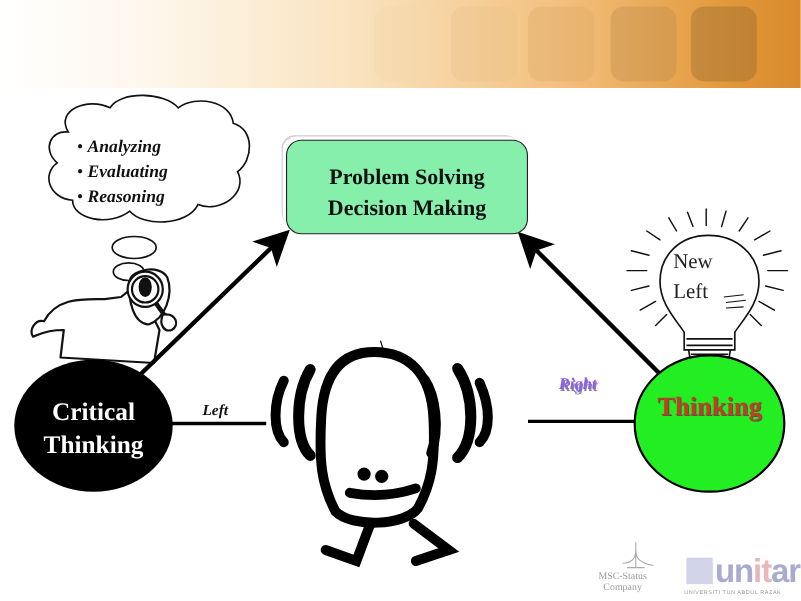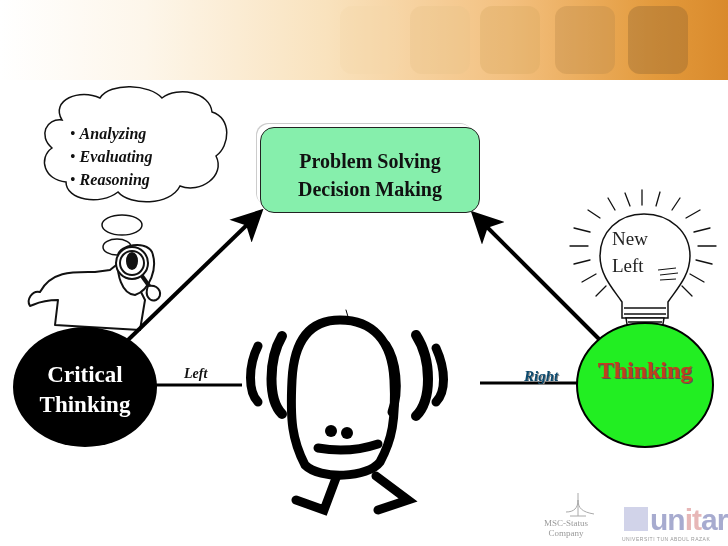--- a/index.html
+++ b/index.html
@@ -7,21 +7,21 @@
   .header { position:absolute; left:0; top:0; width:728px; height:80px;
     background: linear-gradient(90deg, #ffffff 0%, #fdf6ea 20%, #f9e2bd 45%, #f3c07f 70%, #e39a3c 90%, #d98a2c 100%); }
   .photo { position:absolute; top:6px; width:60px; height:68px; border-radius:12px; opacity:0.35; }
   .title { position:absolute; left:20px; top:22px; font-family:"Liberation Sans", sans-serif; font-weight:bold; font-size:31px; color:#111; text-shadow:2px 2px 2px rgba(0,0,0,0.3); letter-spacing:0.2px; }
   .cloud-text { position:absolute; left:70px; font-family:"Liberation Serif", serif; font-style:italic; font-weight:bold; font-size:16px; color:#111; }
   .cloud-text .bullet { font-style:normal; font-weight:normal; margin-right:4px; }
   .ps-box { position:absolute; left:260px; top:127px; width:218px; height:84px; background:#86efac; border:1.5px solid #222; border-radius:14px; box-shadow:-5px -5px 0 -2px #fff, -6px -6px 0 -2px #ccc; }
   .ps-text { position:absolute; left:0; width:100%; text-align:center; font-weight:bold; font-size:20px; color:#111; }
   .node-text { position:absolute; font-weight:bold; font-size:23px; text-align:center; line-height:30px; }
   .lbl-left { position:absolute; left:184px; top:366px; font-style:italic; font-weight:bold; font-size:14px; color:#111; }
-  .lbl-right { position:absolute; left:508px; top:368px; font-style:italic; font-weight:bold; font-size:15px; color:#0c4a6e; text-shadow:1px 1px 0 #888;margin-left:16px; }
+  .lbl-right { position:absolute; left:508px; top:342px; font-style:italic; font-weight:bold; font-size:15px; color:#8b5cf6; text-shadow:1px 1px 0 #888; }
   .bulb-text { position:absolute; left:612px; width:64px; font-size:19px; color:#222; line-height:26px; }
   .msc { position:absolute; left:544px; top:518px; font-size:9px; color:#9a9a9a; text-align:center; line-height:10px; }
   .unitar { position:absolute; left:624px; top:503px; font-family:"Liberation Sans", sans-serif; font-weight:bold; font-size:30px; color:#8a8fc0; letter-spacing:-1px; opacity:0.75; }
   .unitar .it { color:#e0a0a0;margin-top:39px; }
   .unitar-sub { position:absolute; left:622px; top:536px; font-family:"Liberation Sans", sans-serif; font-size:5px; color:#999; letter-spacing:0.5px; }
 </style>
 </head>
 <body>
 
 <div class="header">

